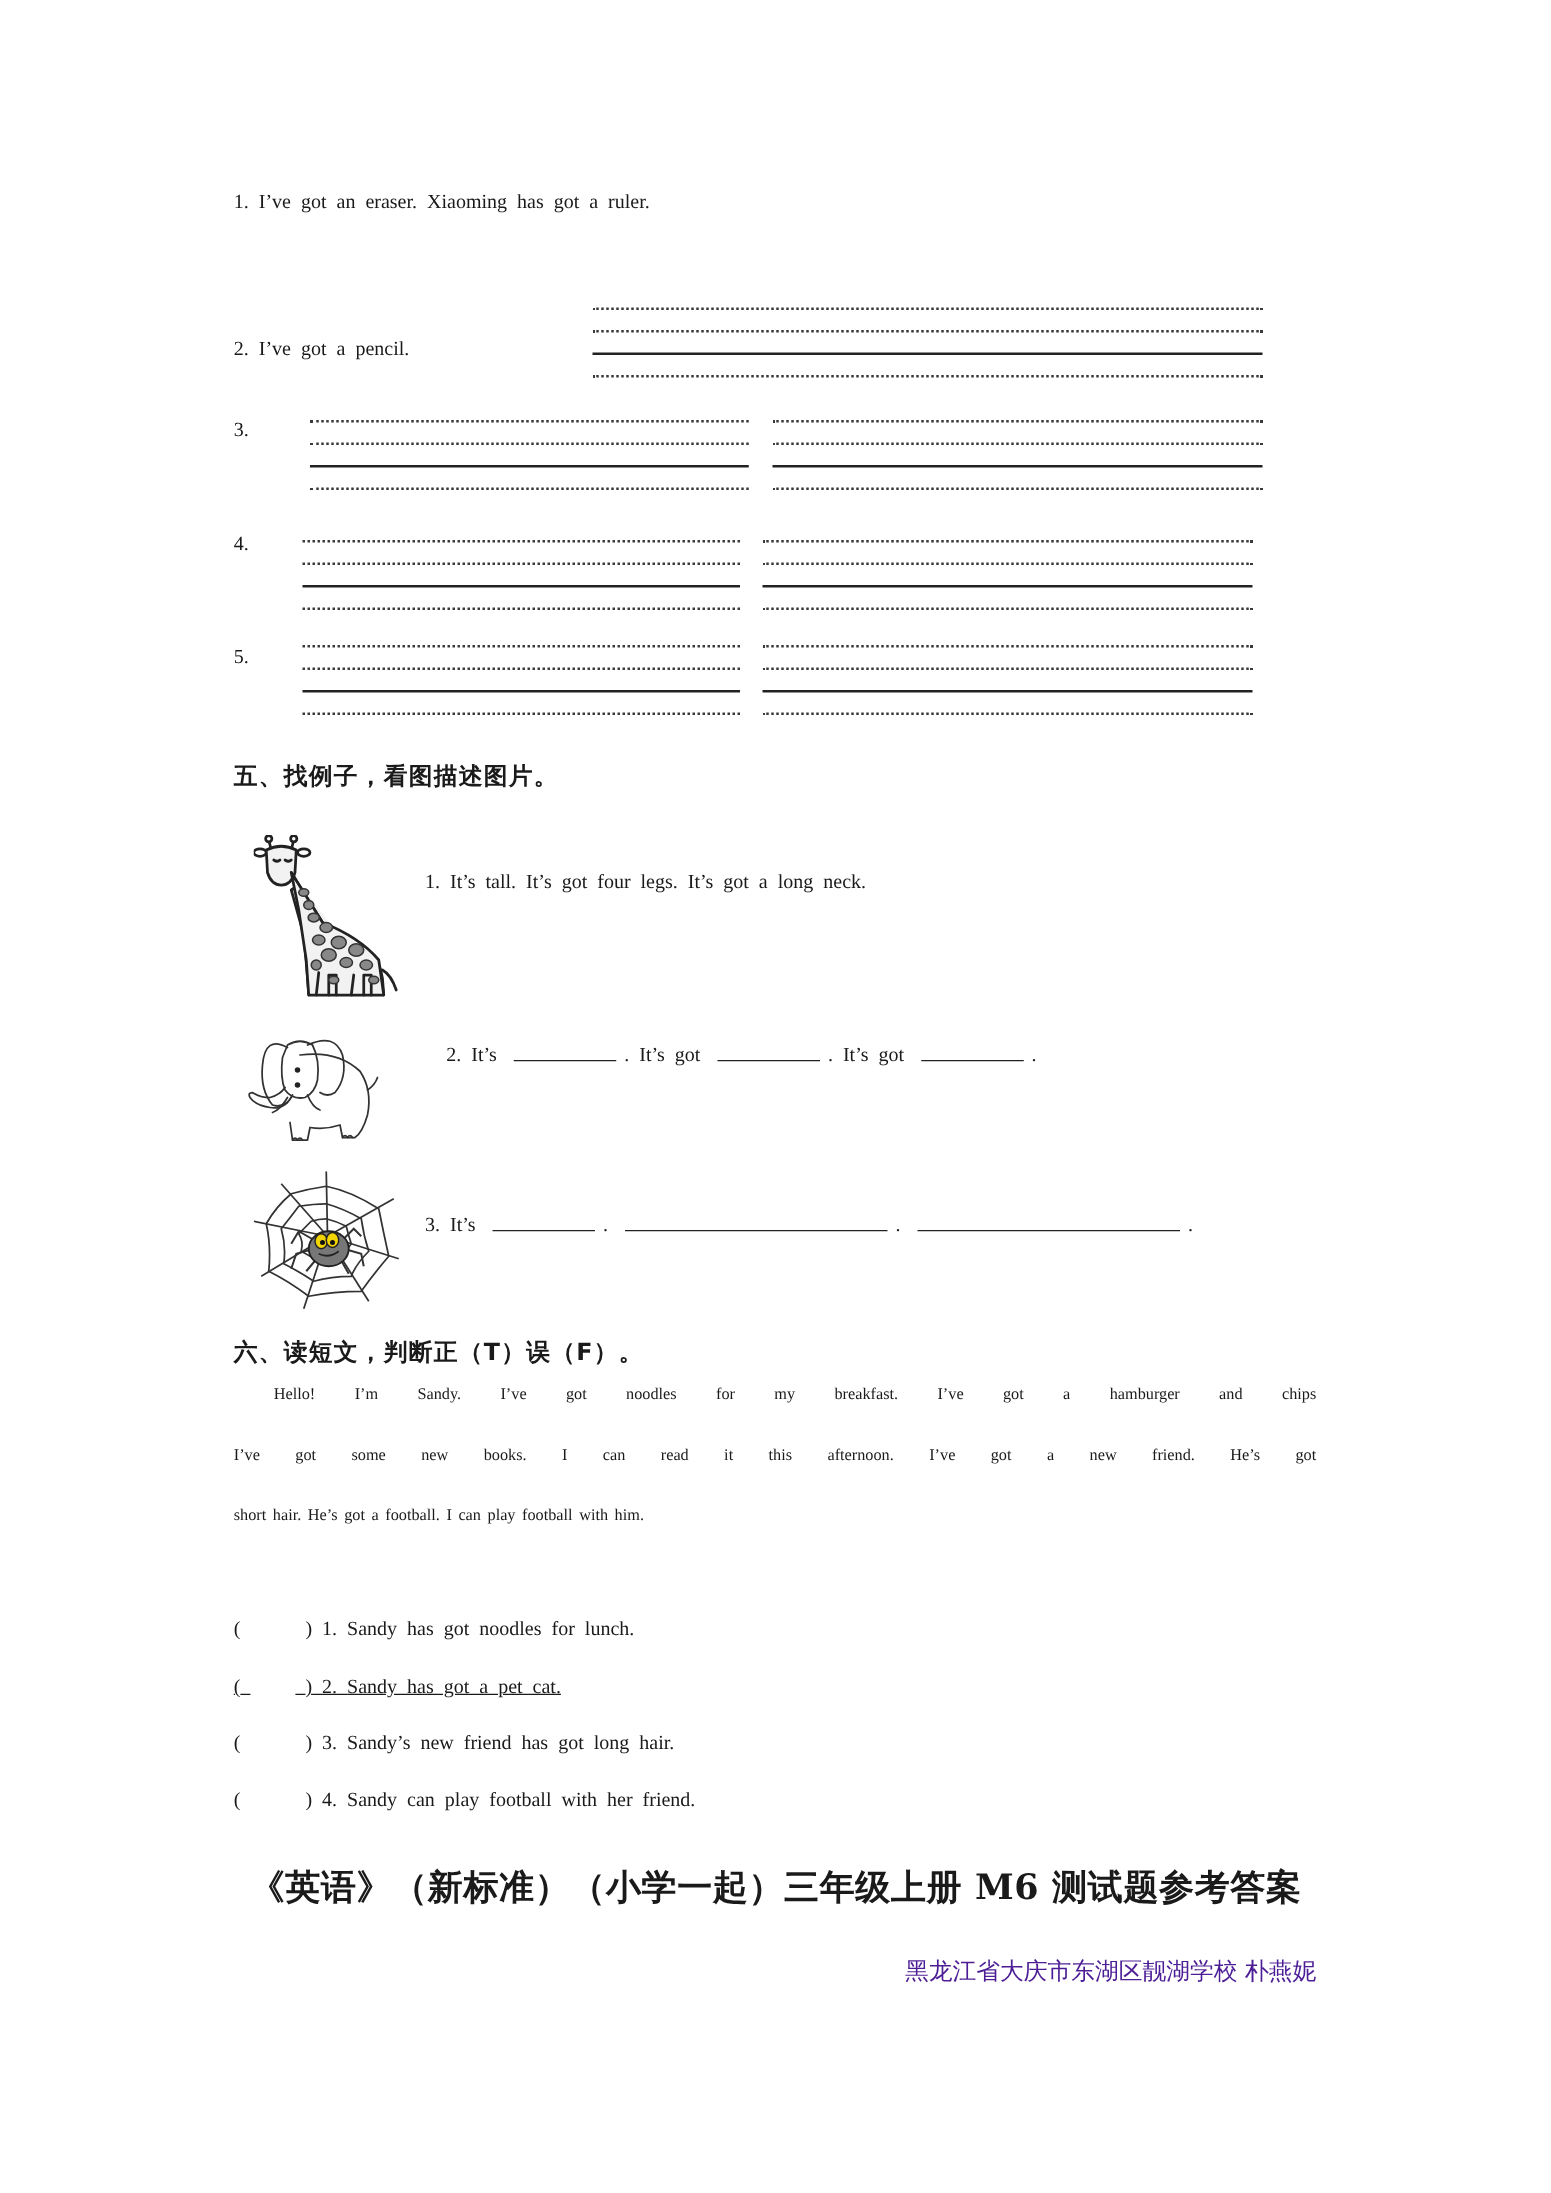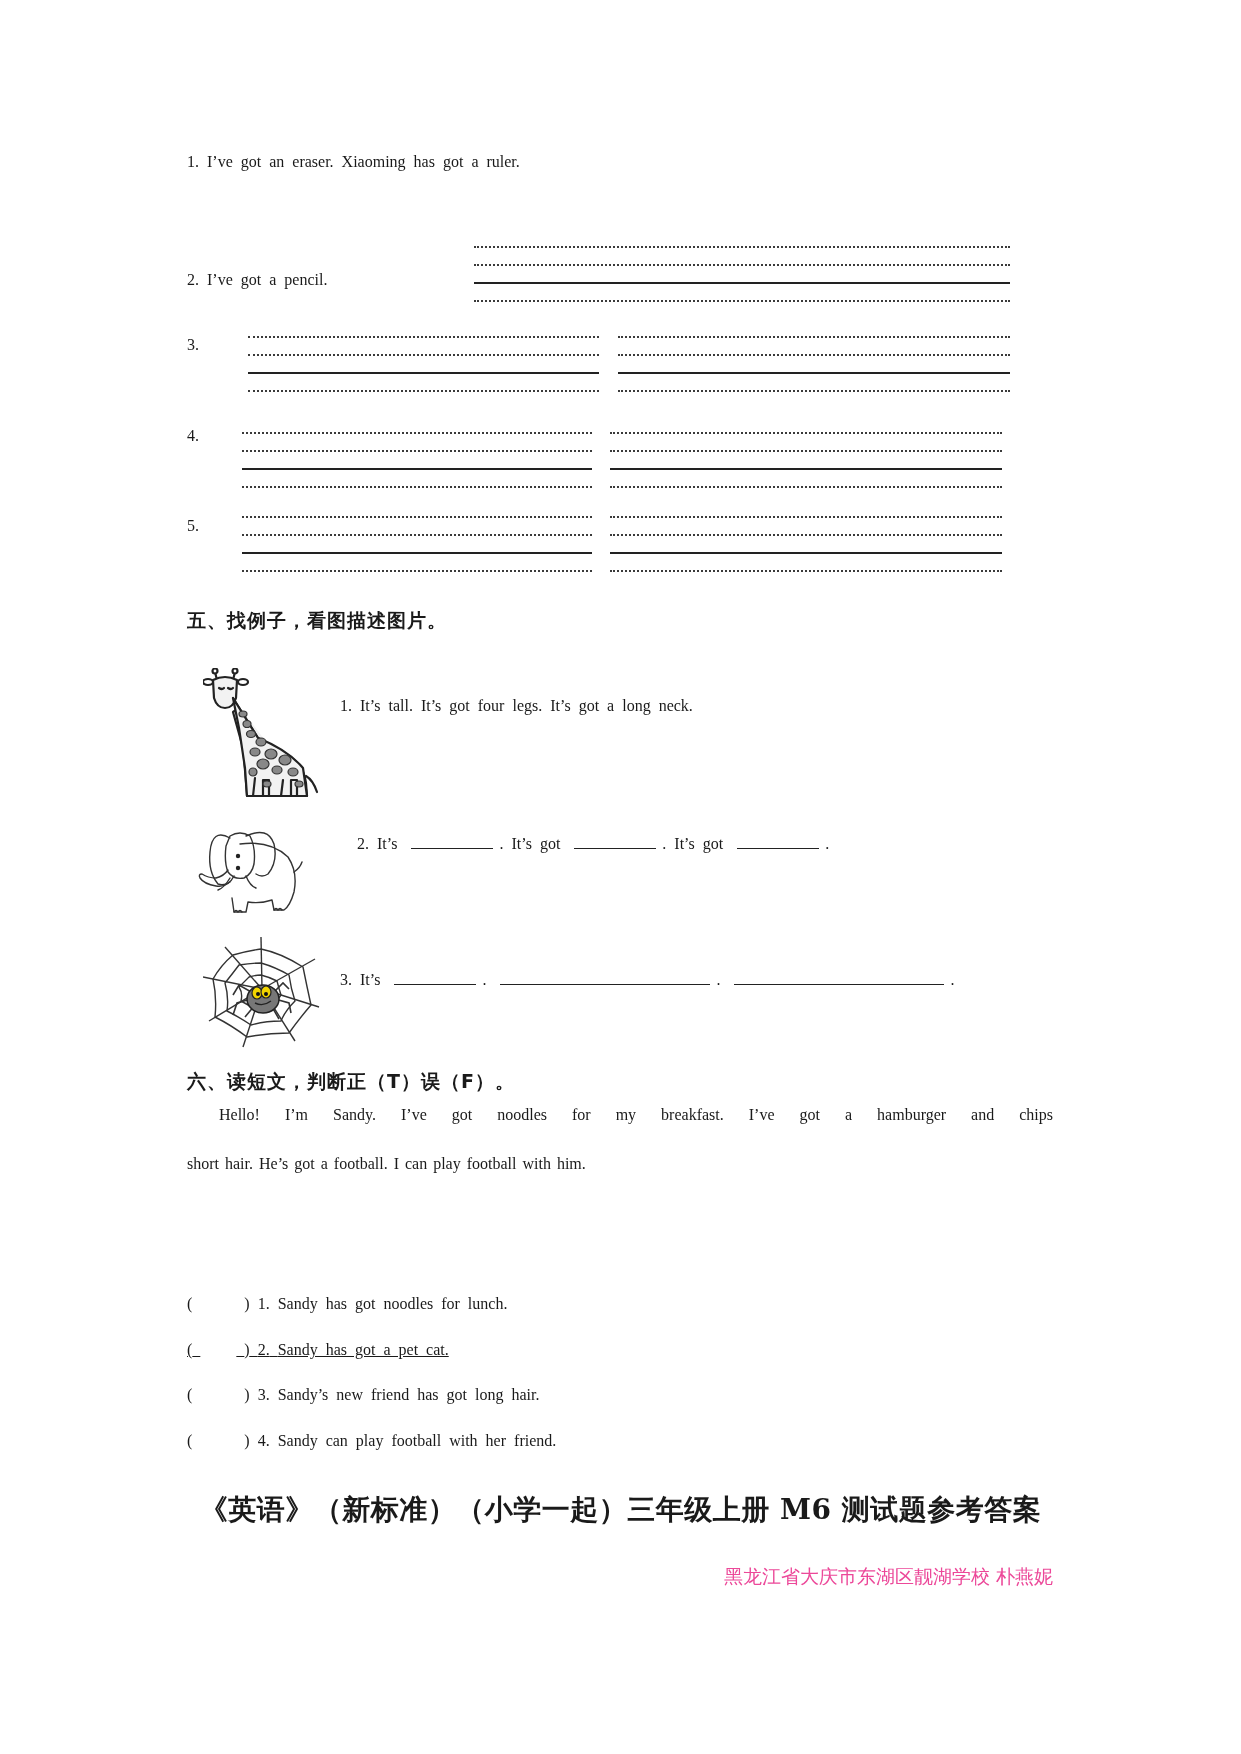--- a/index.html
+++ b/index.html
@@ -15,25 +15,25 @@
     
     .guide { position: absolute; height: 60px; }
     .guide .ln { position: absolute; left: 0; right: 0; height: 0; }
     .guide .dot { border-top: 2px dotted #3a3a3a; }
     .guide .solid { border-top: 2px solid #222; }
     .guide .l1 { top: 0; }
     .guide .l2 { top: 18px; }
     .guide .l3 { top: 36px; }
     .guide .l4 { top: 54px; }
 
-    .passage { font-size: 16px; line-height: 48.5px; text-align: justify; word-spacing: 5px; }
+    .passage { font-size: 13px; line-height: 48.5px; text-align: justify; word-spacing: 5px; }
     .blank { display: inline-block; border-bottom: 1.5px solid #222; height: 18px; vertical-align: baseline; margin: 0 6px; }
 
     .title-main { font-family: "DejaVu Serif", "Liberation Serif", serif; font-weight: bold; font-size: 28px; white-space: nowrap; letter-spacing: 0.5px; }
-    .author { font-family: "DejaVu Serif", "Liberation Serif", serif; font-size: 19px; white-space: nowrap; color: #ec4899; }
+    .author { font-family: "DejaVu Serif", "Liberation Serif", serif; font-size: 19px; white-space: nowrap; color: #4c1d95; }
     svg { display: block; }
   </style>
 </head>
 <body>
 
 <div class="abs txt" style="left:187px; top:153px;">
   <span>1.</span>
   <span>I’ve  got  an  eraser.  Xiaoming  has  got  a  ruler.</span>
 </div>
 
@@ -202,20 +202,21 @@
   <span>It’s</span>
   <span class="blank" style="width:82px;"></span><span>.</span>
   <span class="blank" style="width:210px;"></span><span>.</span>
   <span class="blank" style="width:210px;"></span><span>.</span>
 </div>
 
 <div class="abs heading" style="left:187px; top:1069px;">六、读短文，判断正（T）误（F）。</div>
 
 <div class="abs passage" style="left:187px; top:1091px; width:866px;">
   <div style="text-indent:32px; text-align-last: justify;">Hello!  I’m  Sandy.  I’ve  got  noodles  for  my  breakfast.  I’ve  got  a  hamburger  and  chips</div>
+  <div style="text-align-last: justify;">I’ve  got  some  new  books.  I  can  read  it  this  afternoon.  I’ve  got  a  new  friend.  He’s  got</div>
   <div style="word-spacing:2px;">short  hair.  He’s  got  a  football.  I can play football with him.</div>
 </div>
 
 <div class="abs txt" style="left:187px; top:1295px;">
   <span>(</span>
   <span style="display:inline-block; width:36px;"></span>
   <span>)</span>
   <span>1.</span>
   <span>Sandy  has  got  noodles  for  lunch.</span>
 </div>

